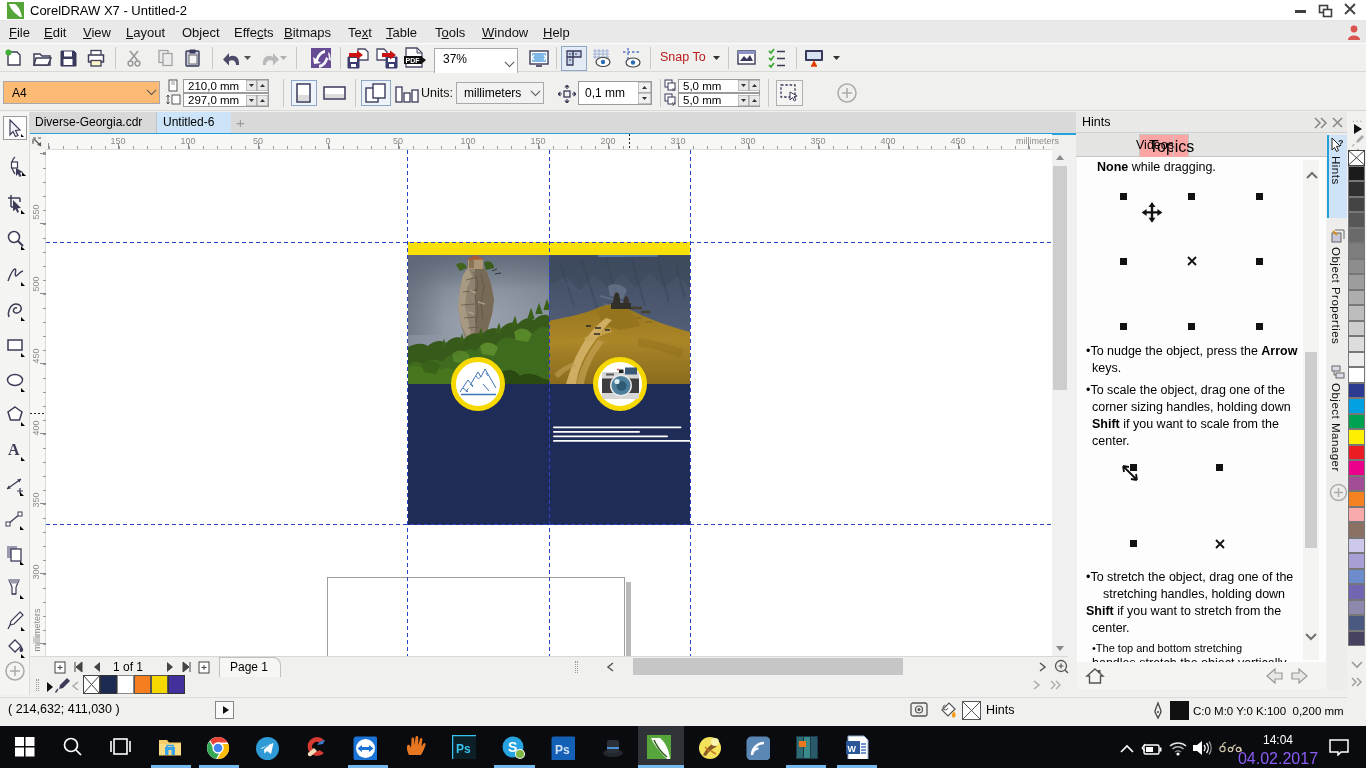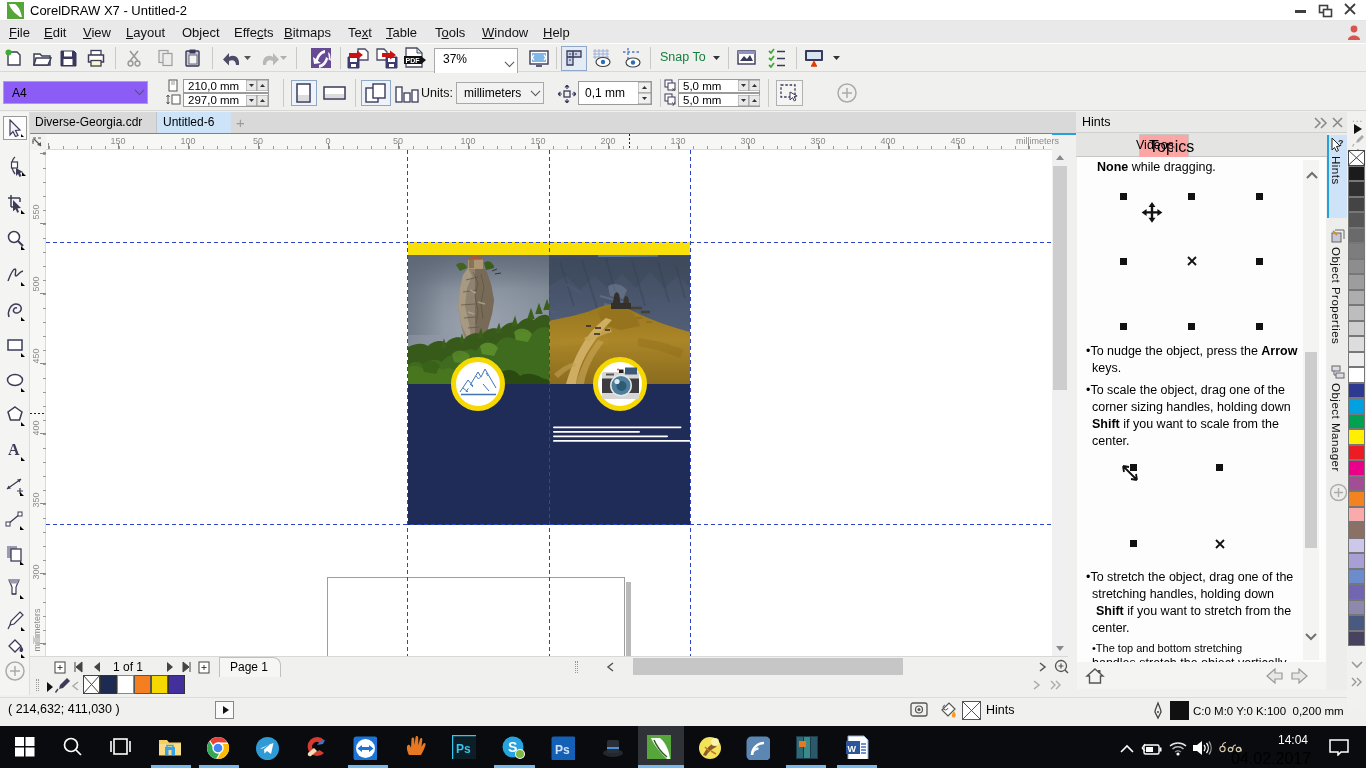--- a/index.html
+++ b/index.html
@@ -193,21 +193,21 @@
       <circle cx="12" cy="16" r="2.2" fill="#2a6fb5"></circle>
     </svg>
 <svg class="abs" style="left:620px;top:46px" width="24" height="24">
       <g stroke="#5577c8" stroke-width="1.4" stroke-dasharray="2.5,2">
         <path d="M3,6 h16 M8,2 v14"></path>
       </g>
       <ellipse cx="13" cy="16.5" rx="7" ry="4.5" fill="#fff" stroke="#444" stroke-width="1.2"></ellipse>
       <circle cx="13" cy="16.5" r="2.2" fill="#2a6fb5"></circle>
     </svg>
 <div class="vsep" style="left:650px;top:47px;height:22px"></div>
-<div class="abs" style="left:660px;top:50px;font-size:12.5px;color:#15803d">Snap To</div>
+<div class="abs" style="left:660px;top:50px;font-size:12.5px;color:#b91c1c">Snap To</div>
 <svg class="abs" style="left:712px;top:53px" width="10" height="10">
       <path d="M1,3 l3.5,4 l3.5,-4 z" fill="#333"></path>
     </svg>
 <div class="vsep" style="left:728px;top:47px;height:22px"></div>
 <svg class="abs" style="left:736px;top:48px" width="22" height="20">
       <rect x="2" y="3" width="17" height="13" fill="#fff" stroke="#39395b" stroke-width="1.4"></rect>
       <path d="M4,13 l4,-5 3,3 3,-4 3,6 z" fill="#39395b"></path>
       <rect x="2" y="3" width="17" height="3" fill="#8d93c8"></rect>
     </svg>
 <svg class="abs" style="left:766px;top:47px" width="22" height="22">
@@ -225,21 +225,21 @@
       <path d="M11,13 l-3,6 h6 z" fill="#e03c00"></path>
       <path d="M8,19 h6" stroke="#e03c00" stroke-width="1.5"></path>
     </svg>
 <svg class="abs" style="left:832px;top:53px" width="10" height="10">
       <path d="M1,3 l3.5,4 l3.5,-4 z" fill="#333"></path>
     </svg>
 </div>
 
 <div class="abs" id="propbar"></div>
 <div id="propicons">
-<div class="combo" style="left:3px;top:81px;width:145px;height:23px;padding:4px 0 16px 8px;background:#8b5cf6">A4<span class="arr"></span></div>
+<div class="combo" style="left:3px;top:81px;width:157px;height:23px;padding:4px 0 16px 8px;background:#fdba74">A4<span class="arr"></span></div>
 <svg class="abs" style="left:166px;top:79px" width="15" height="13">
       <rect x="3" y="1" width="8" height="11" fill="#fff" stroke="#555"></rect>
       <path d="M5,3 h4 M5,5 h4" stroke="#999"></path>
     </svg>
 <svg class="abs" style="left:166px;top:93px" width="15" height="13">
       <path d="M2,2 l0,9 m-1.5,-7 l1.5,-2 1.5,2 m-3,5 l1.5,2 1.5,-2" stroke="#555" fill="none"></path>
       <rect x="6" y="2" width="8" height="9" fill="#fff" stroke="#555"></rect>
     </svg>
 <div class="spinbox" style="left:183px;top:78.5px;width:86px;height:14px;padding:0 0 0 4px;font-size:11.5px">210,0 mm</div>
 <div class="spinbox" style="left:183px;top:93px;width:86px;height:14px;padding:0 0 0 4px;font-size:11.5px">297,0 mm</div>
@@ -425,21 +425,21 @@
 <div class="abs" style="left:46px;top:146px;width:1006px;height:3px;background:repeating-linear-gradient(to right,#9a9a9a 0 1px,transparent 1px 14px);background-position:3px 0"></div>
 <div class="abs" style="left:46px;top:143px;width:1006px;height:6px;background:repeating-linear-gradient(to right,#8a8a8a 0 1px,transparent 1px 70px);background-position:2px 0"></div>
 <div class="rulnum" style="left:118px;top:136px;transform:translateX(-50%)">150</div>
 <div class="rulnum" style="left:188px;top:136px;transform:translateX(-50%)">100</div>
 <div class="rulnum" style="left:258px;top:136px;transform:translateX(-50%)">50</div>
 <div class="rulnum" style="left:328px;top:136px;transform:translateX(-50%)">0</div>
 <div class="rulnum" style="left:398px;top:136px;transform:translateX(-50%)">50</div>
 <div class="rulnum" style="left:468px;top:136px;transform:translateX(-50%)">100</div>
 <div class="rulnum" style="left:538px;top:136px;transform:translateX(-50%)">150</div>
 <div class="rulnum" style="left:608px;top:136px;transform:translateX(-50%)">200</div>
-<div class="rulnum" style="left:678px;top:136px;transform:translateX(-50%)">130</div>
+<div class="rulnum" style="left:678px;top:136px;transform:translateX(-50%)">310</div>
 <div class="rulnum" style="left:748px;top:136px;transform:translateX(-50%)">300</div>
 <div class="rulnum" style="left:818px;top:136px;transform:translateX(-50%)">350</div>
 <div class="rulnum" style="left:888px;top:136px;transform:translateX(-50%)">400</div>
 <div class="rulnum" style="left:958px;top:136px;transform:translateX(-50%)">450</div>
 <div class="rulnum" style="left:1016px;top:136px">millimeters</div>
 <div class="abs" style="left:629px;top:134px;width:1px;height:16px;background:repeating-linear-gradient(to bottom,#222 0 2px,transparent 2px 4px)"></div>
 <div class="abs" style="left:43px;top:150px;width:3px;height:506px;background:repeating-linear-gradient(to bottom,#9a9a9a 0 1px,transparent 1px 14px);background-position:0 4px"></div>
 <div class="abs" style="left:40px;top:150px;width:6px;height:506px;background:repeating-linear-gradient(to bottom,#8a8a8a 0 1px,transparent 1px 70px);background-position:0 3px"></div>
 <div class="rulnum" style="left:36px;top:212px;transform:translate(-50%,-50%) rotate(-90deg)">550</div>
 <div class="rulnum" style="left:36px;top:284px;transform:translate(-50%,-50%) rotate(-90deg)">500</div>
@@ -735,21 +735,21 @@
 
   <svg class="abs" style="left:1119px;top:460px" width="115" height="95">
     <g fill="#111">
       <rect x="11" y="4" width="7" height="7"></rect>
         <rect x="97" y="4" width="7" height="7"></rect>
       <rect x="11" y="80" width="7" height="7"></rect>
     </g>
     <path d="M97,80 l8,8 M105,80 l-8,8" stroke="#111" stroke-width="1.8"></path>
     <path d="M4,6 l14,14 M4,6 l6,1 M4,6 l1,6 M18,20 l-6,-1 M18,20 l-1,-6" stroke="#111" stroke-width="1.8" fill="none"></path>
   </svg>
-  <div class="abs" style="left:1086px;top:569px;width:240px;font-size:12.5px;color:#000;line-height:17px">•To stretch the object, drag one of the<br><span style="margin-left:6px">stretching handles, holding down</span><br><span style="margin-left:10px"><b>Shift</b> if you want to stretch from the</span><br><span style="margin-left:6px">center.</span></div>
+  <div class="abs" style="left:1086px;top:569px;width:240px;font-size:12.5px;color:#000;line-height:17px">•To stretch the object, drag one of the<br><span style="margin-left:17px">stretching handles, holding down</span><br><span style="margin-left:0"><b>Shift</b> if you want to stretch from the</span><br><span style="margin-left:6px">center.</span></div>
   <div class="abs" style="left:1092px;top:640px;width:220px;font-size:11px;color:#000;line-height:17px">•The top and bottom stretching</div>
   <div class="abs" style="left:1092px;top:656px;width:220px;height:6px;overflow:hidden;font-size:12.5px;color:#000">handles stretch the object vertically</div>
 
   <div class="abs" style="left:1303px;top:160px;width:16px;height:500px;background:#f4f4f2"></div>
   <svg class="abs" style="left:1304px;top:169px" width="16" height="14">
       <path d="M3,9 l5,-5 5,5" stroke="#707070" fill="none" stroke-width="2"></path>
     </svg>
   <div class="abs" style="left:1305px;top:352px;width:12px;height:196px;background:#cdcdcd"></div>
   <svg class="abs" style="left:1303px;top:630px" width="16" height="14">
       <path d="M3,4 l5,5 5,-5" stroke="#707070" fill="none" stroke-width="2"></path>
@@ -1000,18 +1000,18 @@
 <svg class="abs" style="left:1218px;top:741px" width="24" height="14">
       <g fill="none" stroke="#d5c9ad" stroke-width="1.2">
         <circle cx="4.5" cy="8" r="2.6"></circle>
         <path d="M4.5,5.4 C4.5,3 6,1.5 8,1.5"></path>
         <circle cx="12.5" cy="8.5" r="2.2"></circle>
         <path d="M14.7,8.5 C14.7,5.5 16,4 18,4"></path>
         <circle cx="20.5" cy="8.5" r="2.2"></circle>
         <path d="M20.5,6.3 C22.5,6.3 23.5,8 23,10.5"></path>
       </g>
     </svg>
-<div class="abs" style="left:1248px;top:733px;width:60px;text-align:right;font-size:12px;color:#fff">14:04</div>
-<div class="abs" style="left:1231px;top:750px;width:94px;font-size:16px;color:#000000">04.02.2017</div>
+<div class="abs" style="left:1248px;top:733px;width:60px;text-align:center;font-size:12px;color:#fff">14:04</div>
+<div class="abs" style="left:1231px;top:750px;width:94px;text-align:center;font-size:16px;color:#8b5cf6">04.02.2017</div>
 <svg class="abs" style="left:1328px;top:738px" width="22" height="18">
       <path d="M2,2 h18 v12 h-7 l-3,3 v-3 h-8 z" fill="none" stroke="#fff" stroke-width="1.5"></path>
     </svg>
 </div>
 
 </body></html>

